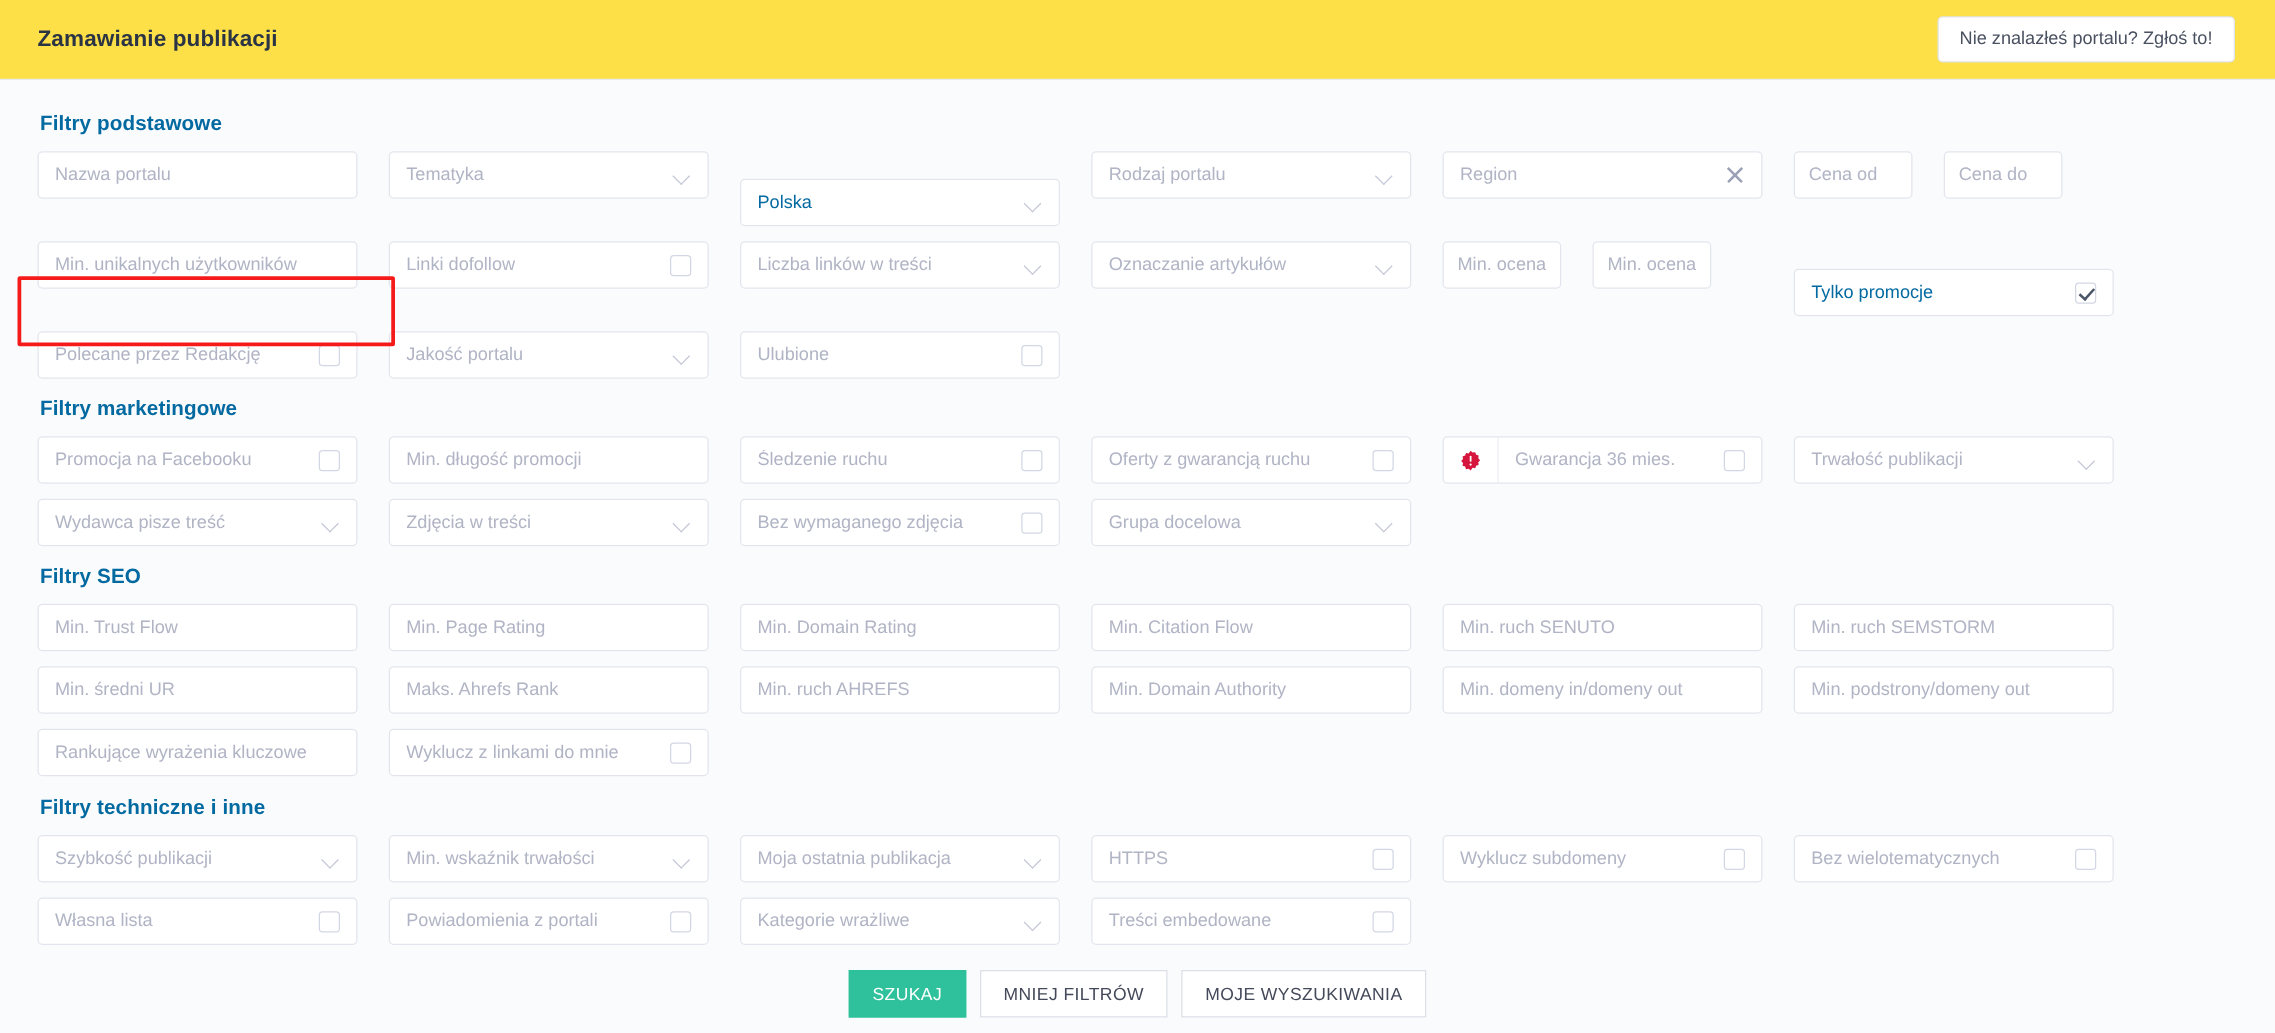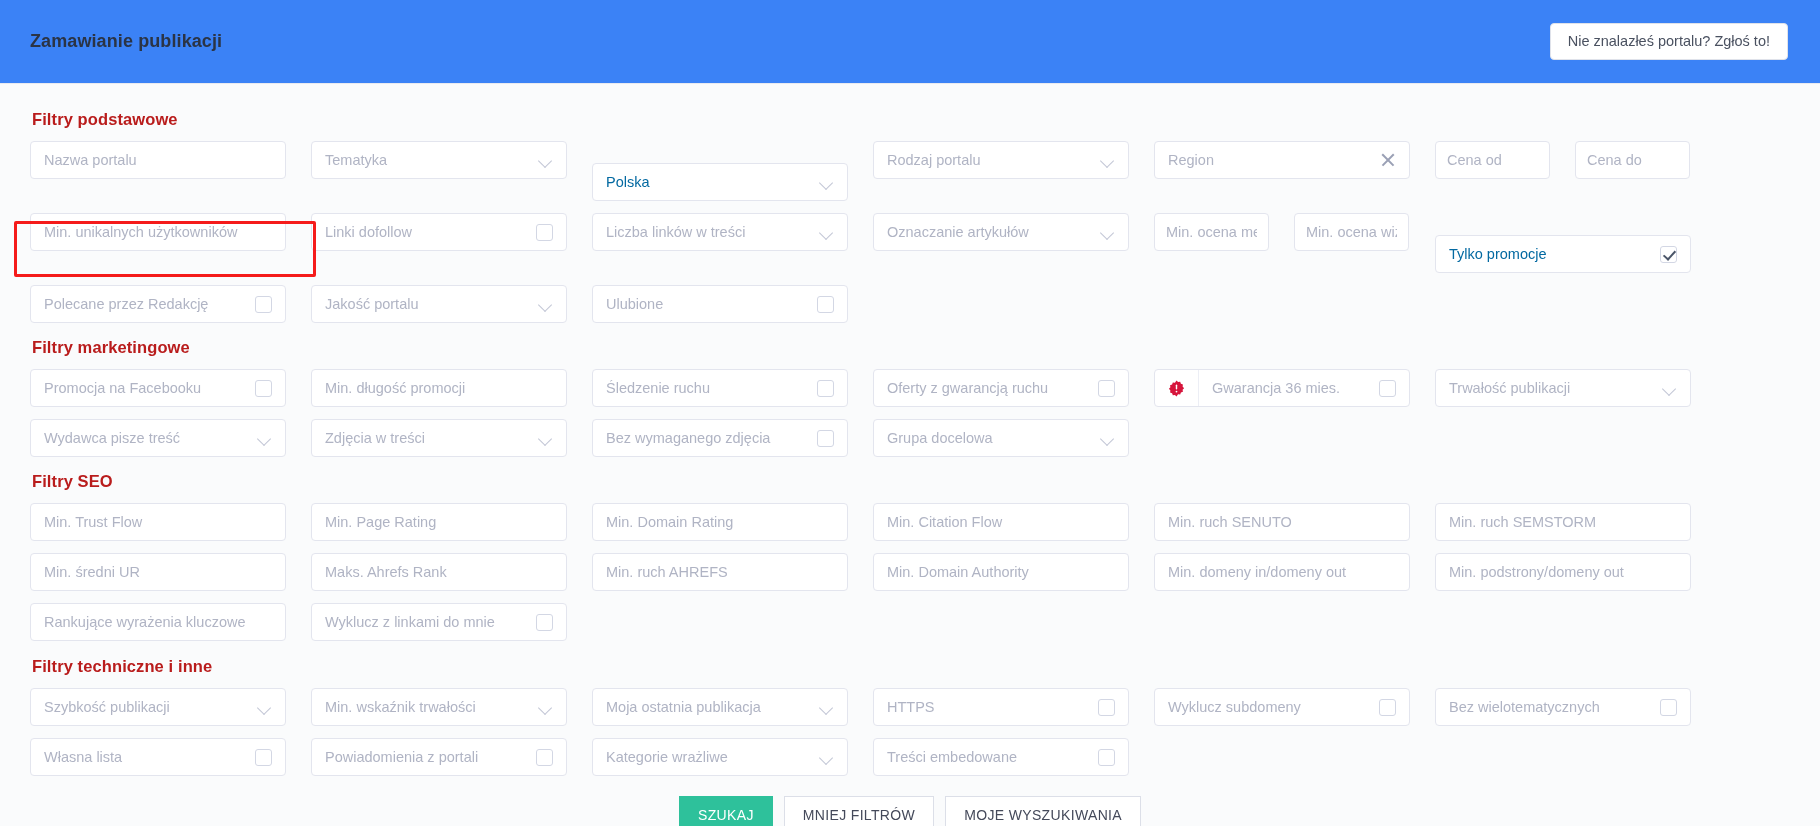--- a/index.html
+++ b/index.html
@@ -12,22 +12,22 @@
   }
   #app {
     width: 1820px; height: 826px;
     background: #fafbfc;
     position: relative;
     overflow: hidden;
   }
 
   
   .header {
-    height: 84px;
-    background: #3b82f6;
+    height: 64px;
+    background: #fde047;
     border-bottom: 1px solid #e9eaf0;
     display: flex;
     align-items: center;
     justify-content: space-between;
     padding: 0 32px 0 30px;
   }
   .header-title {
     font-size: 18px;
     font-weight: bold;
     color: #2b3445;
@@ -44,21 +44,21 @@
     font-family: "Liberation Sans", sans-serif;
     line-height: 1;
   }
 
   
   .content { padding: 26px 30px 0 30px; }
 
   .section-title {
     font-size: 16.5px;
     font-weight: bold;
-    color: #b91c1c;
+    color: #0369a1;
     margin: 0 0 12px 2px;
     letter-spacing: .1px;
   }
   .section { margin-bottom: 15px; }
   .section.seo { margin-bottom: 16px; }
 
   .grid {
     display: grid;
     grid-template-columns: repeat(4, 256px) 256px 256px;
     column-gap: 25px;
@@ -163,21 +163,21 @@
     justify-content: center;
   }
   .badge-slot + .label { padding-left: 13px; }
   .seal { display:block; }
 
   
   .pair {
     display: flex;
     gap: 25px;
   }
-  .pair .field { width: 115px; padding: 0 11px; }
+  .pair .field { width: 95px; padding: 0 11px; }
 
   
   .highlight {
     position: absolute;
     border: 3px solid #f51b1b;
     border-radius: 2px;
     pointer-events: none;
     z-index: 5;
   }
 

